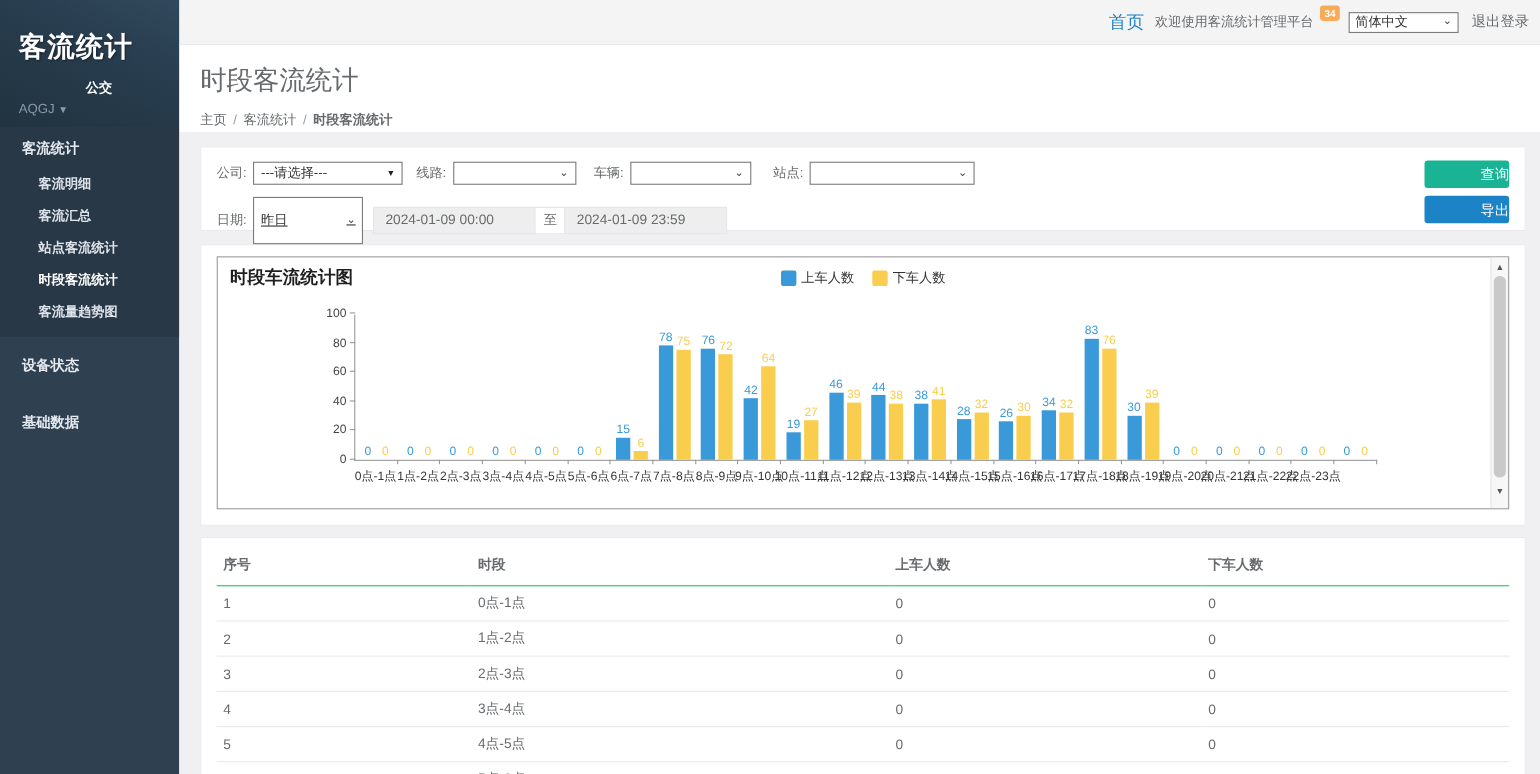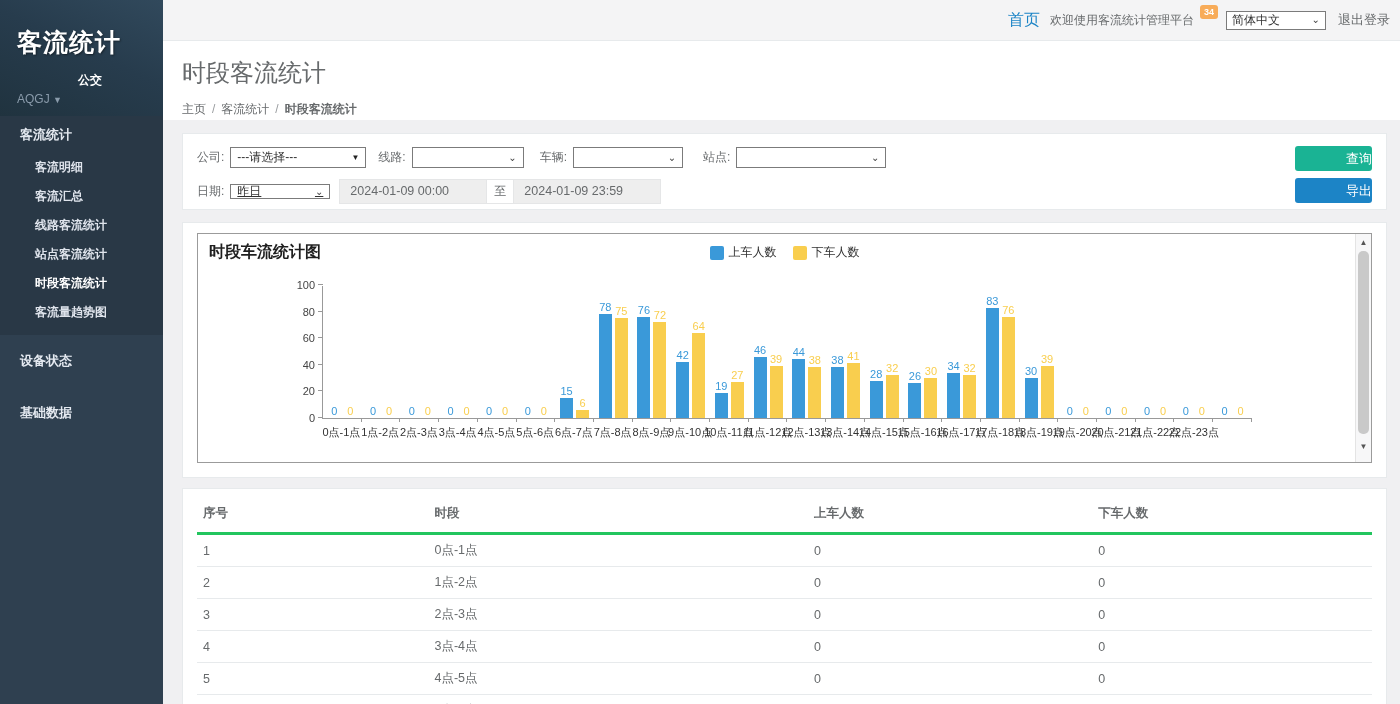--- a/index.html
+++ b/index.html
@@ -53,21 +53,21 @@
   .frow { display:flex; align-items:center; font-size:12px; color:#676a6c; }
   .frow + .frow { margin-top:11px; }
   .flabel { margin-right:6px; }
   .fake-select { border:1px solid #7b7b7b; background:#fff; height:21px;
     display:flex; align-items:center; justify-content:space-between;
     padding:0 6px; font-size:12px; color:#333; cursor:pointer; }
   .sel-company { width:136px; margin-right:12px; }
   .sel-line    { width:112px; margin-right:16px; }
   .sel-vehicle { width:110px; margin-right:20px; }
   .sel-station { width:150px; }
-  .sel-preset  { width:100px; margin-right:9px; height:15px;text-decoration:underline; }
+  .sel-preset  { width:100px; margin-right:9px; height:43px;text-decoration:underline; }
   .tri { font-size:8px; color:#222; }
   .date-group { display:flex; }
   .date-input { width:148px; height:25px; line-height:23px; background:#eee;
     border:1px solid #e5e6e7; color:#676a6c; font-size:12.5px; padding:0 10px; }
   .to-box { width:26px; height:25px; line-height:23px; background:#fff;
     border-top:1px solid #e5e6e7; border-bottom:1px solid #e5e6e7;
     text-align:center; font-size:12px; color:#676a6c; }
   .btn { position:absolute; right:14px; width:77px; height:25px; border:none; border-radius:3px;
     color:#fff; font-size:13px; text-align:right; line-height:25px; cursor:pointer; }
   .btn-search { top:12px; background:#1ab394; }
@@ -100,21 +100,21 @@
   .vscroll .arr { position:absolute; left:0; right:0; text-align:center; font-size:8px;
     color:#555; height:14px; line-height:14px; }
   .arr-up { top:2px; } .arr-down { bottom:8px; }
   .thumb { position:absolute; left:2px; right:2px; top:17px; bottom:28px;
     background:#c9c9c9; border-radius:5px; }
 
   
   .table-panel { padding:6px 14px 0; }
   table { width:100%; border-collapse:collapse; }
   th { text-align:left; font-size:12.5px; color:#676a6c; font-weight:bold;
-    padding:10px 6px; border-bottom:3px solid #22c55e; }
+    padding:10px 6px; border-bottom:1px solid #22c55e; }
   td { font-size:12.5px; color:#676a6c; padding:7px 6px; border-bottom:1px solid #e7eaec; }
   col.c1{width:19.7%} col.c2{width:32.3%} col.c3{width:24.2%} col.c4{width:23.8%}
 </style>
 </head>
 <body>
 
 <div class="app">
 
   <aside class="sidebar">
     <div class="logo">
@@ -123,21 +123,20 @@
       <div class="company-code">
         <span>AQGJ</span>
         <span class="caret">▼</span>
       </div>
     </div>
     <nav id="side-nav">
         <div class="section active">
           <div class="nav-top">客流统计</div>
           <div class="nav-sub">客流明细</div>
           <div class="nav-sub">客流汇总</div>
-          <div class="nav-sub">线路客流统计</div>
           <div class="nav-sub">站点客流统计</div>
           <div class="nav-sub current">时段客流统计</div>
           <div class="nav-sub">客流量趋势图</div>
         </div>
         <div class="section plain">
           <div class="nav-top">设备状态</div>
         </div>
         <div class="section plain">
           <div class="nav-top">基础数据</div>
         </div>

